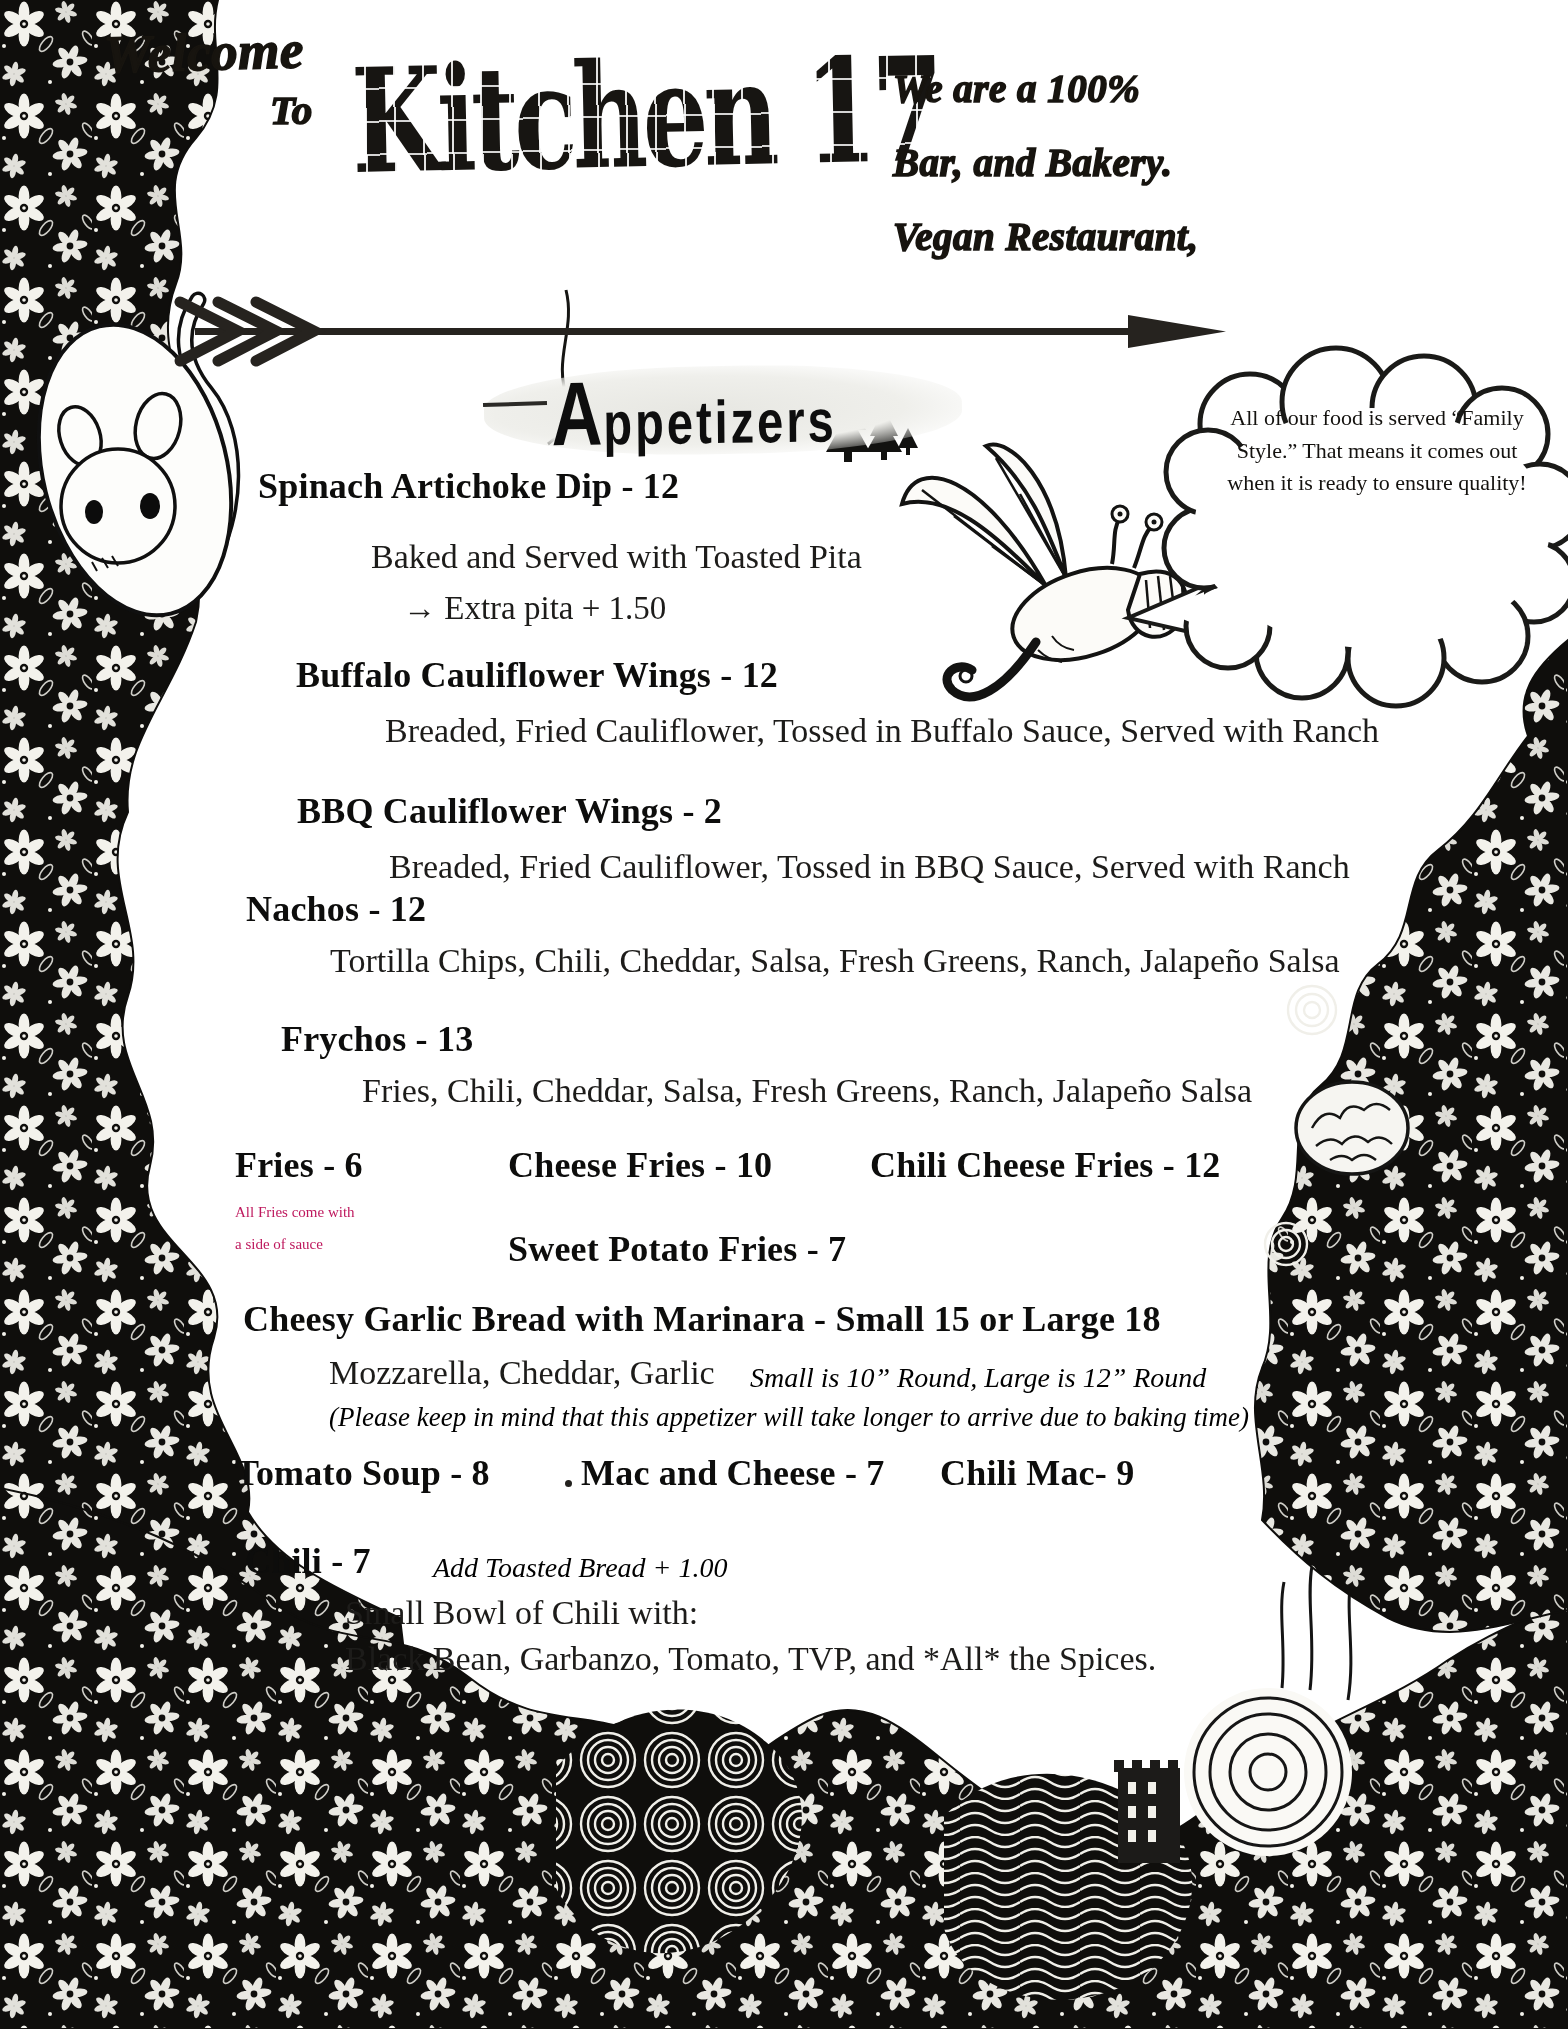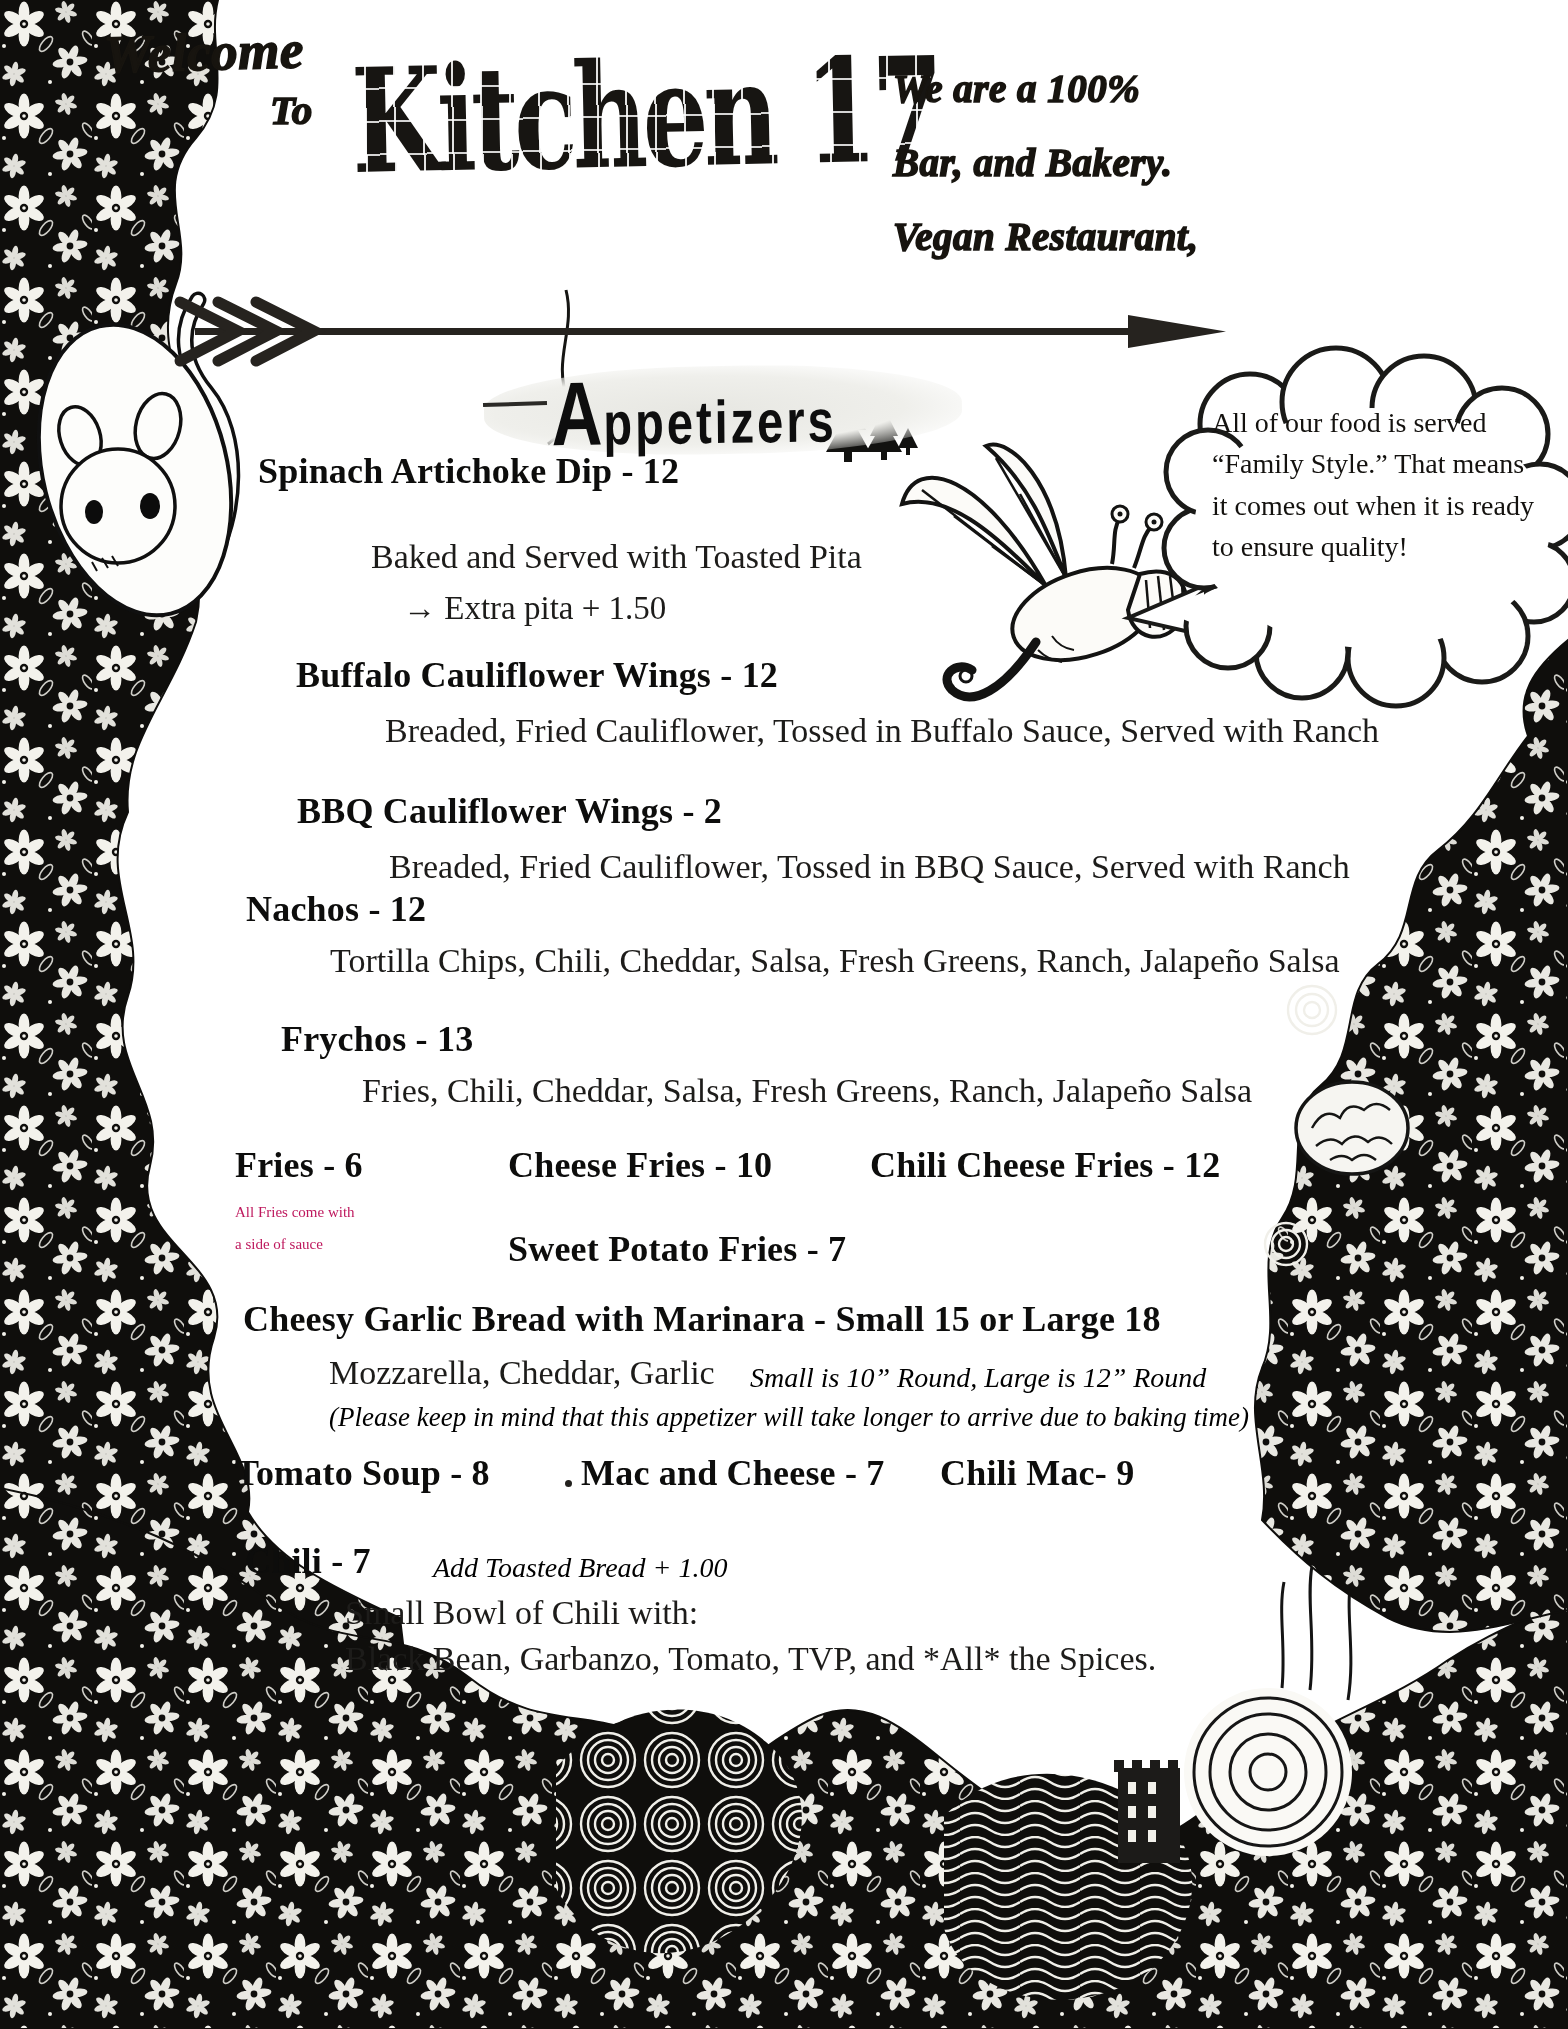--- a/index.html
+++ b/index.html
@@ -21,21 +21,21 @@
   .app-smudge{left:484px;top:366px;width:478px;height:88px;background:radial-gradient(ellipse at 45% 50%,#e7e7e2 0%,#efefeb 55%,rgba(255,255,255,0) 85%);border-radius:45%;transform:rotate(-1deg)}
   .app-dash{left:483px;top:402px;width:64px;height:4px;background:#2b2a27;transform:rotate(-2deg)}
   .apptitle{left:551px;top:362px;font-family:"Liberation Sans",sans-serif;font-weight:bold;font-size:47px;
       letter-spacing:3px;color:#0e0e0e;transform:scaleY(1.28) rotate(-.6deg);transform-origin:left top}
   .apptitle::first-letter{font-size:1.5em;letter-spacing:1px}
   
   .t{font-weight:bold;font-size:36px;color:#0d0d0c;letter-spacing:.2px}
   .d{font-size:34px;color:#1d1c1a}
   .note{font-size:15px;color:#be185d}
   .mid{font-size:28px;font-style:italic;color:#000000}
-  .bubbletext{left:1212px;top:402px;width:330px;font-size:28px;line-height:1.48;text-align:left;
+  .bubbletext{left:1212px;top:402px;width:330px;font-size:22px;line-height:1.48;text-align:center;
       color:#14120f;white-space:normal}
   .speck{left:565px;top:1480px;width:7px;height:7px;background:#23211e;border-radius:50%}
   svg.artlayer{position:absolute;left:0;top:0}
 </style>
 </head>
 <body>
 
 <svg class="artlayer" width="1568" height="2029" viewBox="0 0 1568 2029">
   <defs>
     <g id="fl6">
@@ -253,21 +253,21 @@
 <div class="abs fat tagline">
   <div>We are a 100%</div>
   <div>Bar, and Bakery.</div>
   <div>Vegan Restaurant,</div>
 </div>
 
 <div class="abs apptitle">Appetizers</div>
 
 <div class="abs bubbletext">All of our food is served “Family Style.” That means it comes out when it is ready to ensure quality!</div>
 
-<div class="abs t" style="left:258px;top:450px">Spinach Artichoke Dip - 12</div>
+<div class="abs t" style="left:258px;top:465px">Spinach Artichoke Dip - 12</div>
 <div class="abs d" style="left:371px;top:538px">Baked and Served with Toasted Pita</div>
 <div class="abs d" style="left:403px;top:590px;font-size:33px">→ Extra pita + 1.50</div>
 
 <div class="abs t" style="left:296px;top:654px">Buffalo Cauliflower Wings - 12</div>
 <div class="abs d" style="left:385px;top:712px">Breaded, Fried Cauliflower, Tossed in Buffalo Sauce, Served with Ranch</div>
 
 <div class="abs t" style="left:297px;top:790px">BBQ Cauliflower Wings - 2</div>
 <div class="abs d" style="left:389px;top:848px">Breaded, Fried Cauliflower, Tossed in BBQ Sauce, Served with Ranch</div>
 
 <div class="abs t" style="left:246px;top:888px">Nachos - 12</div>

